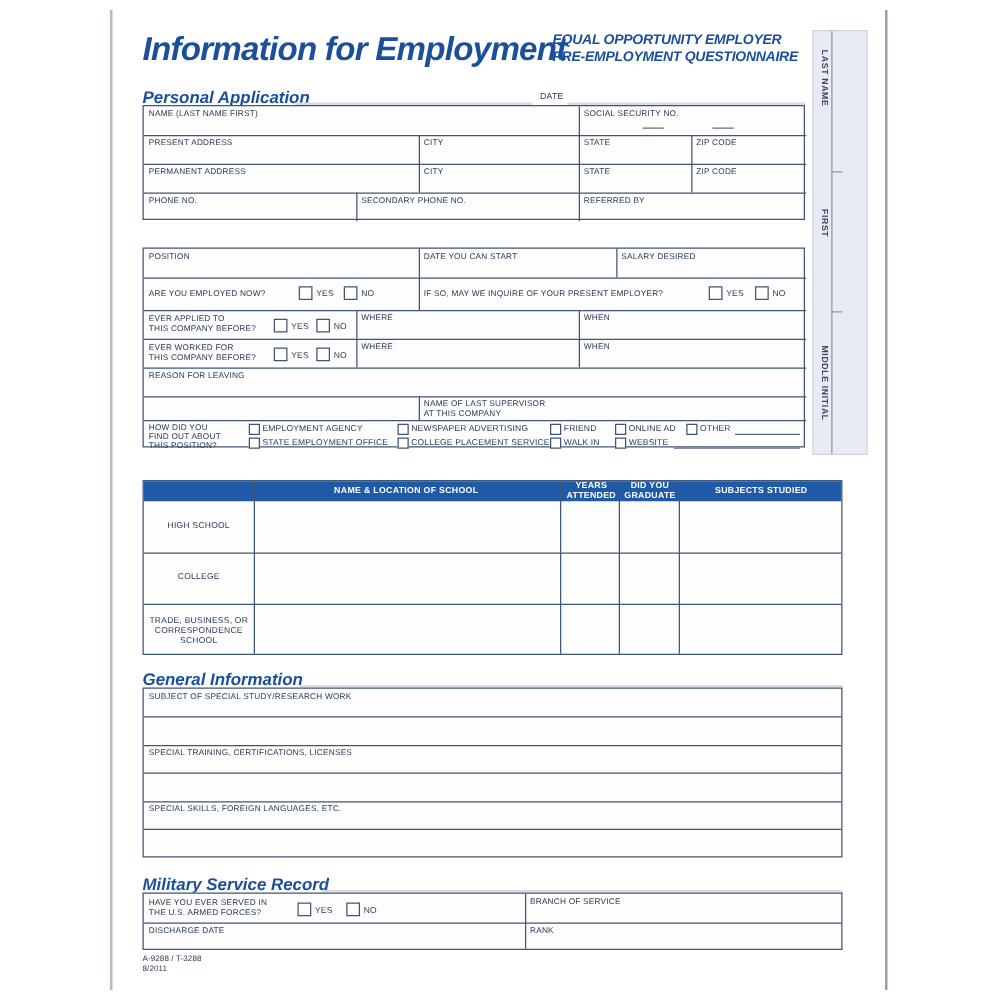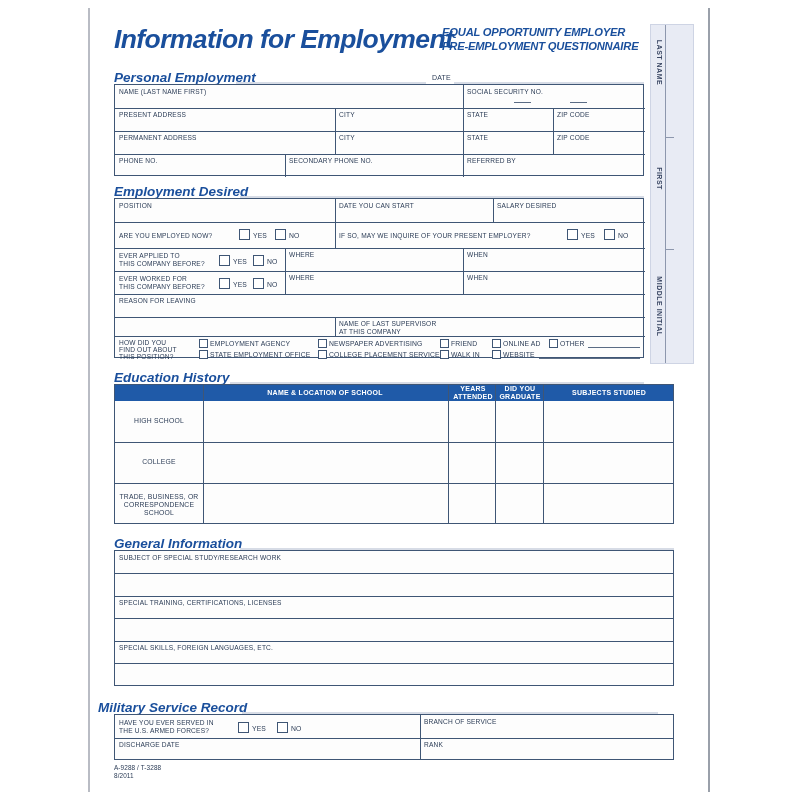--- a/index.html
+++ b/index.html
@@ -88,21 +88,21 @@
 
     <div class="hdr">
       <div class="title">Information for Employment</div>
       <div class="subt">
         <div>EQUAL OPPORTUNITY EMPLOYER</div>
         <div>PRE-EMPLOYMENT QUESTIONNAIRE</div>
       </div>
     </div>
 
     <div class="sec" style="left:24px;top:62px;width:530px;">
-      <div class="lbl">Personal Employment</div>
+      <div class="lbl">Personal Application</div>
       <div class="rule" style="left:122px;width:190px;"></div>
       <span class="cap" style="left:318px;top:4px;font-size:7px;">DATE</span>
       <div class="rule" style="left:340px;width:190px;"></div>
     </div>
 
     <div class="bx" style="left:24px;top:76px;width:530px;height:92px;">
 
       <div class="hl" style="left:0;top:23px;width:530px;"></div>
       <div class="hl" style="left:0;top:46px;width:530px;"></div>
       <div class="hl" style="left:0;top:69px;width:530px;"></div>
@@ -127,24 +127,20 @@
       <span class="cap" style="left:4px;top:49px;">PERMANENT ADDRESS</span>
       <span class="cap" style="left:224px;top:49px;">CITY</span>
       <span class="cap" style="left:352px;top:49px;">STATE</span>
       <span class="cap" style="left:442px;top:49px;">ZIP CODE</span>
 
       <span class="cap" style="left:4px;top:72px;">PHONE NO.</span>
       <span class="cap" style="left:174px;top:72px;">SECONDARY PHONE NO.</span>
       <span class="cap" style="left:352px;top:72px;">REFERRED BY</span>
     </div>
 
-    <div class="sec" style="left:24px;top:176px;width:530px;">
-      <div class="lbl">Employment Desired</div>
-      <div class="rule" style="left:126px;width:404px;"></div>
-    </div>
 
     <div class="bx" style="left:24px;top:190px;width:530px;height:160px;">
       <div class="hl" style="left:0;top:23px;width:530px;"></div>
       <div class="hl" style="left:0;top:49px;width:530px;"></div>
       <div class="hl" style="left:0;top:72px;width:530px;"></div>
       <div class="hl" style="left:0;top:95px;width:530px;"></div>
       <div class="hl" style="left:0;top:118px;width:530px;"></div>
       <div class="hl" style="left:0;top:137px;width:530px;"></div>
 
       <div class="vl" style="left:220px;top:0;height:23px;"></div>
@@ -216,24 +212,20 @@
       <span class="cbl" style="left:388px;top:141px;">ONLINE AD</span>
       <div class="cb" style="left:377px;top:151px;width:9px;height:9px;"></div>
       <span class="cbl" style="left:388px;top:152px;">WEBSITE</span>
 
       <div class="cb" style="left:434px;top:140px;width:9px;height:9px;"></div>
       <span class="cbl" style="left:445px;top:141px;">OTHER</span>
       <div class="ul" style="left:473px;top:148px;width:52px;"></div>
       <div class="ul" style="left:424px;top:159px;width:101px;"></div>
     </div>
 
-    <div class="sec" style="left:24px;top:362px;width:530px;">
-      <div class="lbl">Education History</div>
-      <div class="rule" style="left:116px;width:414px;"></div>
-    </div>
 
     <div class="bx" style="left:24px;top:376px;width:560px;height:140px;">
       <div class="thead" style="left:0;top:0;width:558px;height:16px;">
         <div class="th" style="left:90px;top:4px;width:240px;">NAME &amp; LOCATION OF SCHOOL</div>
         <div class="th" style="left:335px;top:0px;width:46px;">YEARS</div>
         <div class="th" style="left:335px;top:8px;width:46px;">ATTENDED</div>
         <div class="th" style="left:382px;top:0px;width:46px;">DID YOU</div>
         <div class="th" style="left:382px;top:8px;width:46px;">GRADUATE</div>
         <div class="th" style="left:430px;top:4px;width:128px;">SUBJECTS STUDIED</div>
       </div>
@@ -263,21 +255,21 @@
       <div class="hl" style="left:0;top:45px;width:558px;"></div>
       <div class="hl" style="left:0;top:67px;width:558px;"></div>
       <div class="hl" style="left:0;top:90px;width:558px;"></div>
       <div class="hl" style="left:0;top:112px;width:558px;"></div>
 
       <span class="cap" style="left:4px;top:3px;">SUBJECT OF SPECIAL STUDY/RESEARCH WORK</span>
       <span class="cap" style="left:4px;top:48px;">SPECIAL TRAINING, CERTIFICATIONS, LICENSES</span>
       <span class="cap" style="left:4px;top:93px;">SPECIAL SKILLS, FOREIGN LANGUAGES, ETC.</span>
     </div>
 
-    <div class="sec" style="left:8px;top:692px;width:560px;">
+    <div class="sec" style="left:24px;top:692px;width:560px;">
       <div class="lbl">Military Service Record</div>
       <div class="rule" style="left:144px;width:416px;"></div>
     </div>
 
     <div class="bx" style="left:24px;top:706px;width:560px;height:46px;">
       <div class="hl" style="left:0;top:23px;width:558px;"></div>
       <div class="vl" style="left:305px;top:0;height:44px;"></div>
 
       <span class="cap" style="left:4px;top:4px;">HAVE YOU EVER SERVED IN</span>
       <span class="cap" style="left:4px;top:12px;">THE U.S. ARMED FORCES?</span>

